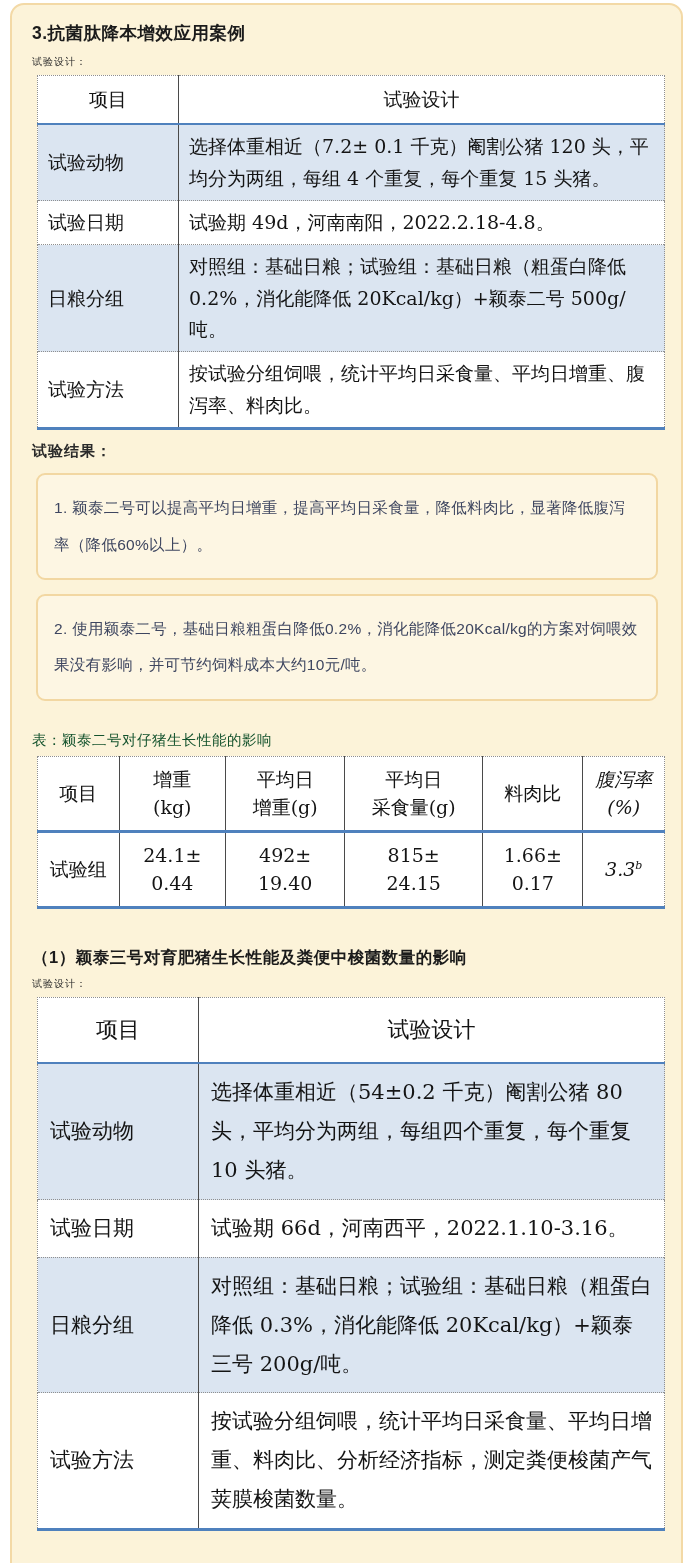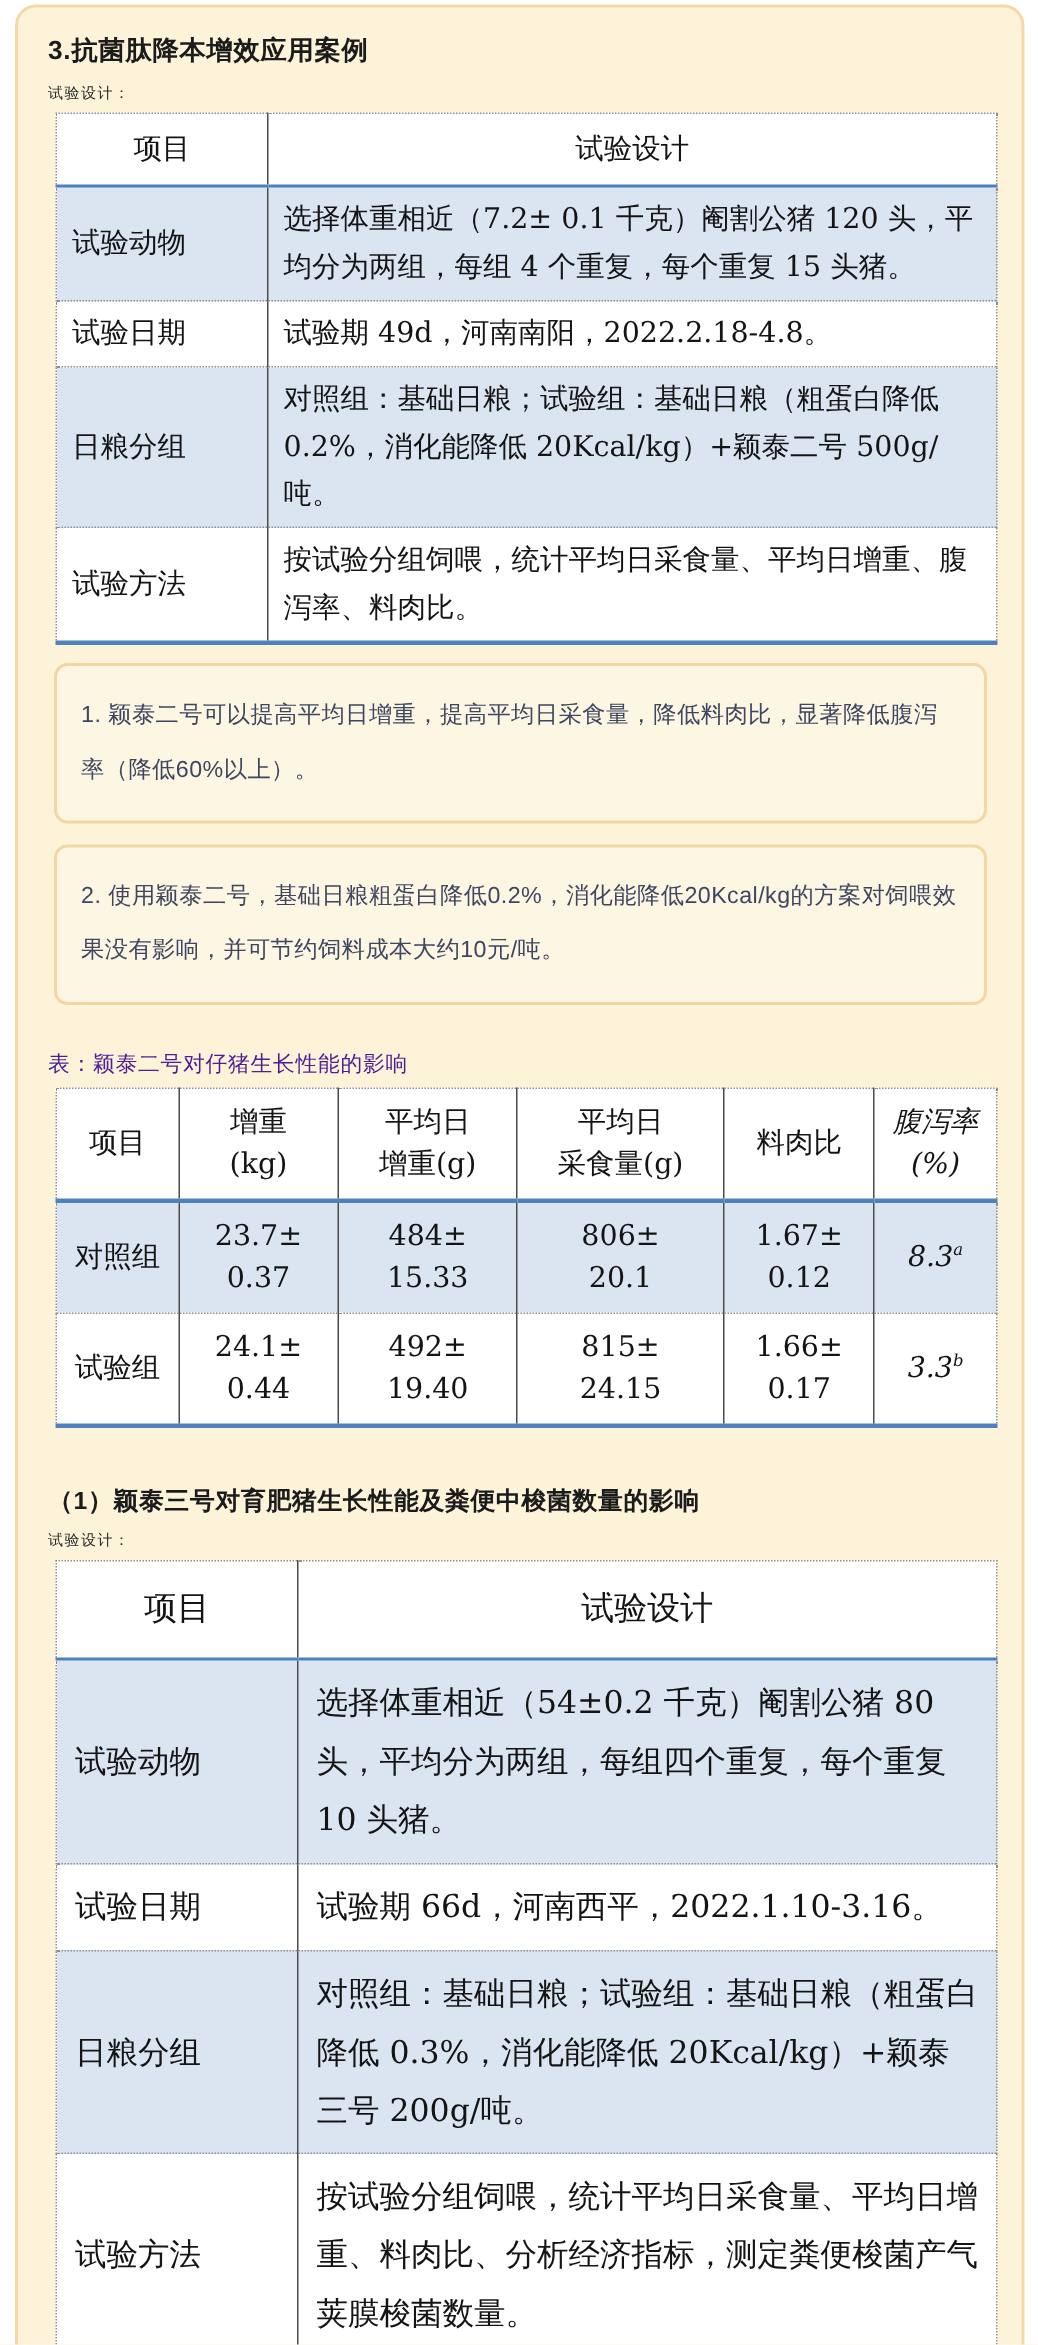--- a/index.html
+++ b/index.html
@@ -66,21 +66,21 @@
     background:#fdf6e3;
     border:2px solid #f2d7a2;
     border-radius:9px;
     width:586px;
     margin:12px 0 14px 4px;
     padding:15px 16px;
     font-size:15.5px;color:#3e4660;line-height:2.35;
     letter-spacing:0.3px;
   }
   .caption{
-    font-size:14.5px;color:#4c1d95;margin:30px 0 6px 0;letter-spacing:0.5px;
+    font-size:14.5px;color:#14532d;margin:30px 0 6px 0;letter-spacing:0.5px;
   }
   
   table.growth{
     border-collapse:collapse;
     width:628px;margin-left:5px;
     font-family:"DejaVu Serif","Liberation Serif",serif;
     color:#141414;font-size:19px;line-height:1.5;
     border-bottom:3px solid #4f81bd;
     background:#ffffff;
     text-align:center;
@@ -126,51 +126,40 @@
       <td>日粮分组</td>
       <td>对照组：基础日粮；试验组：基础日粮（粗蛋白降低 0.2%，消化能降低 20Kcal/kg）+颖泰二号 500g/吨。</td>
     </tr>
     <tr>
       <td>试验方法</td>
       <td>按试验分组饲喂，统计平均日采食量、平均日增重、腹泻率、料肉比。</td>
     </tr>
   </tbody>
     </table>
 
+  <div class="lbl bold">试验结果：</div>
   <div class="note">1. 颖泰二号可以提高平均日增重，提高平均日采食量，降低料肉比，显著降低腹泻率（降低60%以上）。</div>
   <div class="note">2. 使用颖泰二号，基础日粮粗蛋白降低0.2%，消化能降低20Kcal/kg的方案对饲喂效果没有影响，并可节约饲料成本大约10元/吨。</div>
 
   <div class="caption">表：颖泰二号对仔猪生长性能的影响</div>
 
   <table class="growth">
     <tbody>
         <tr class="hdr">
       <td class="cw0">项目</td>
       <td class="cw1">增重
 (kg)</td>
       <td class="cw2">平均日
 增重(g)</td>
       <td class="cw3">平均日
 采食量(g)</td>
       <td class="cw4">料肉比</td>
       <td class="cw5">腹泻率
 (%)</td>
     </tr>
-    <tr class="blue">
-      <td>对照组</td>
-      <td>23.7±
-0.37</td>
-      <td>484±
-15.33</td>
-      <td>806±
-20.1</td>
-      <td>1.67±
-0.12</td>
-      <td><span>8.3</span><sup>a</sup></td>
-    </tr>
     <tr>
       <td>试验组</td>
       <td>24.1±
 0.44</td>
       <td>492±
 19.40</td>
       <td>815±
 24.15</td>
       <td>1.66±
 0.17</td>

